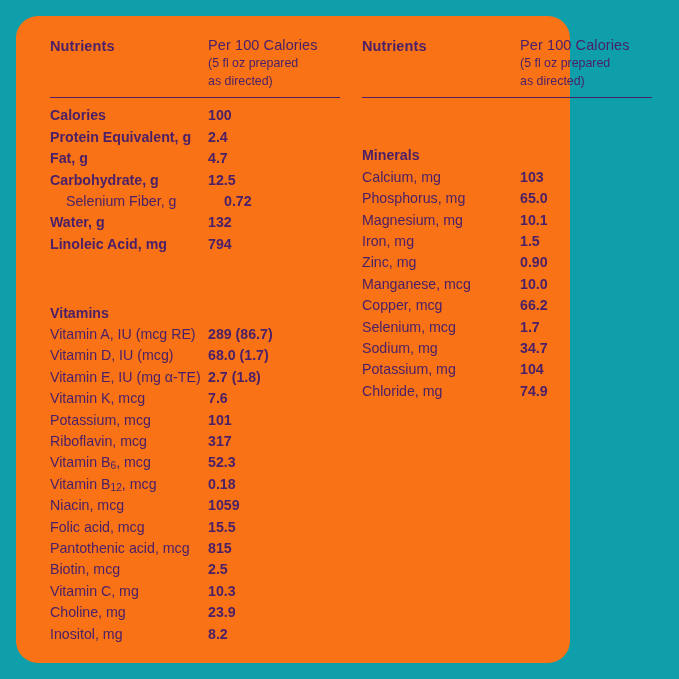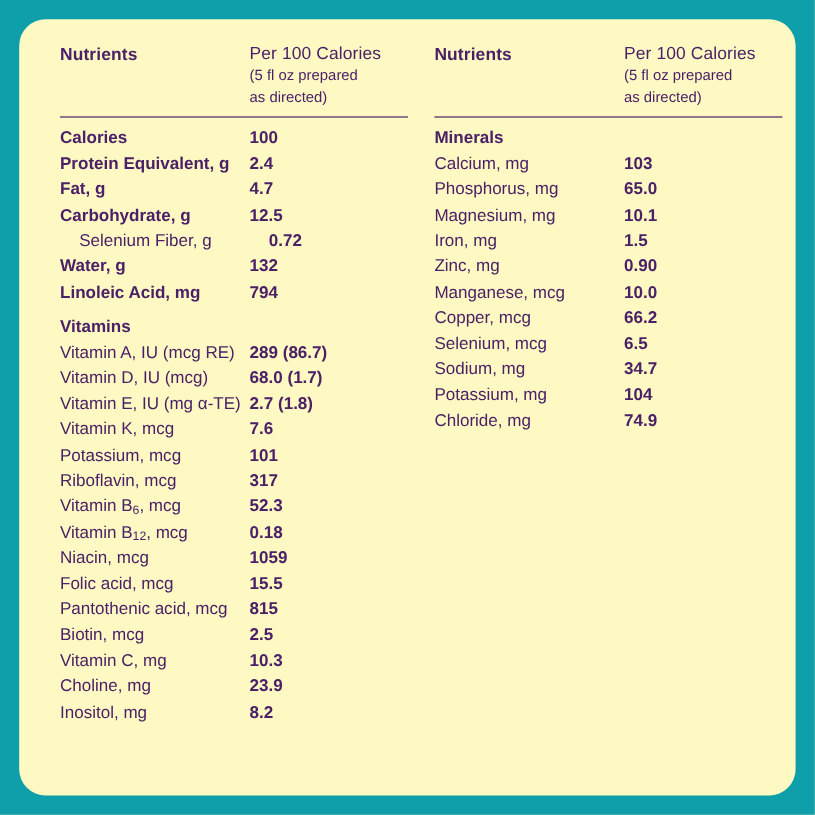--- a/index.html
+++ b/index.html
@@ -10,23 +10,23 @@
     width: 679px;
     height: 679px;
     background: #0e9faa;
     font-family: "Liberation Sans", sans-serif;
     overflow: hidden;
   }
   .card {
     position: absolute;
     left: 16px;
     top: 16px;
-    width: 647px;
+    width: 554px;
     height: 647px;
-    background: #fef9c3;
+    background: #f97316;
     border-radius: 22px;
     box-sizing: border-box;
   }
   .panels {
     position: absolute;
     left: 34px;
     top: 20px;
     right: 18px;
     display: flex;
     gap: 22px;
@@ -88,20 +88,21 @@
     flex: 1 1 auto;
     font-size: 14.2px;
     color: #4b2067;
     font-weight: bold;
   }
   .row.bold .label {
     font-weight: bold;
   }
   .row.section .label {
     font-weight: bold;
+    margin-top: 40px;
   }
   .row.indent .label {
     padding-left: 16px;
   }
   .row.spacer-top {
     padding-top: 11px;
   }
   sub {
     font-size: 0.72em;
     vertical-align: baseline;
@@ -259,21 +260,21 @@
           <div class="row">
             <div class="label">Manganese, mcg</div>
             <div class="value">10.0</div>
           </div>
           <div class="row">
             <div class="label">Copper, mcg</div>
             <div class="value">66.2</div>
           </div>
           <div class="row">
             <div class="label">Selenium, mcg</div>
-            <div class="value">6.5</div>
+            <div class="value">1.7</div>
           </div>
           <div class="row">
             <div class="label">Sodium, mg</div>
             <div class="value">34.7</div>
           </div>
           <div class="row">
             <div class="label">Potassium, mg</div>
             <div class="value">104</div>
           </div>
           <div class="row">

